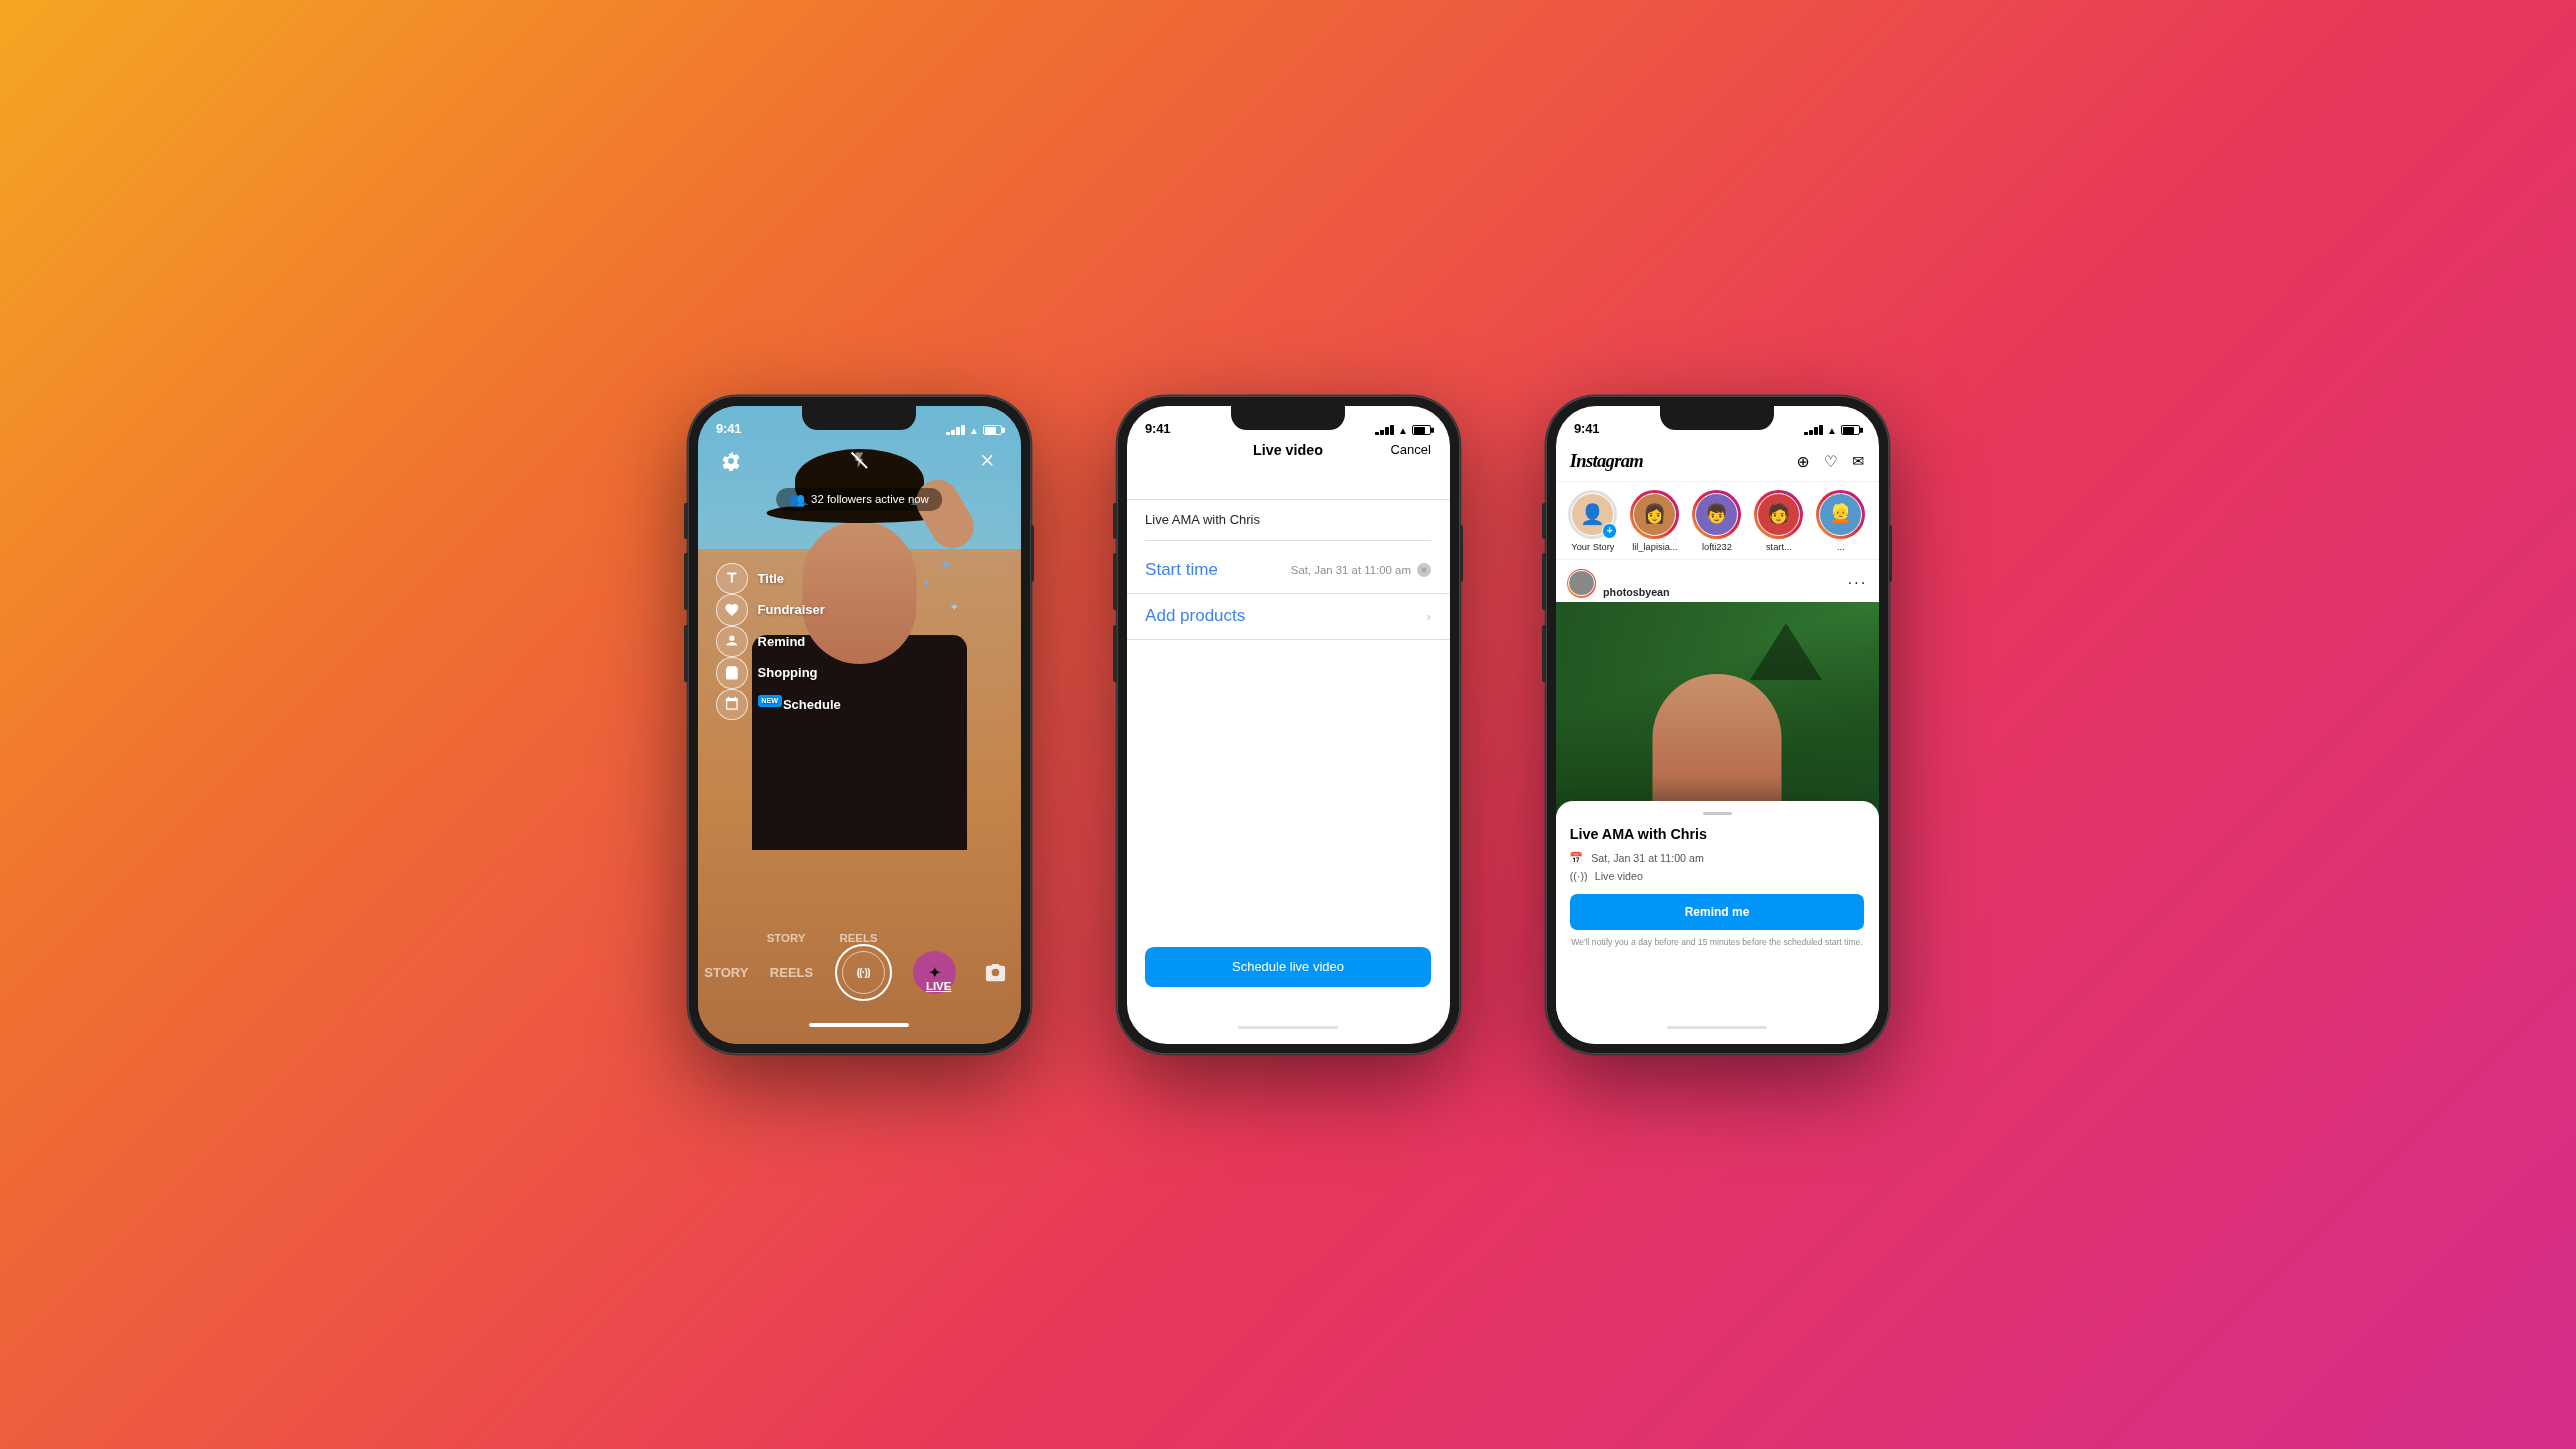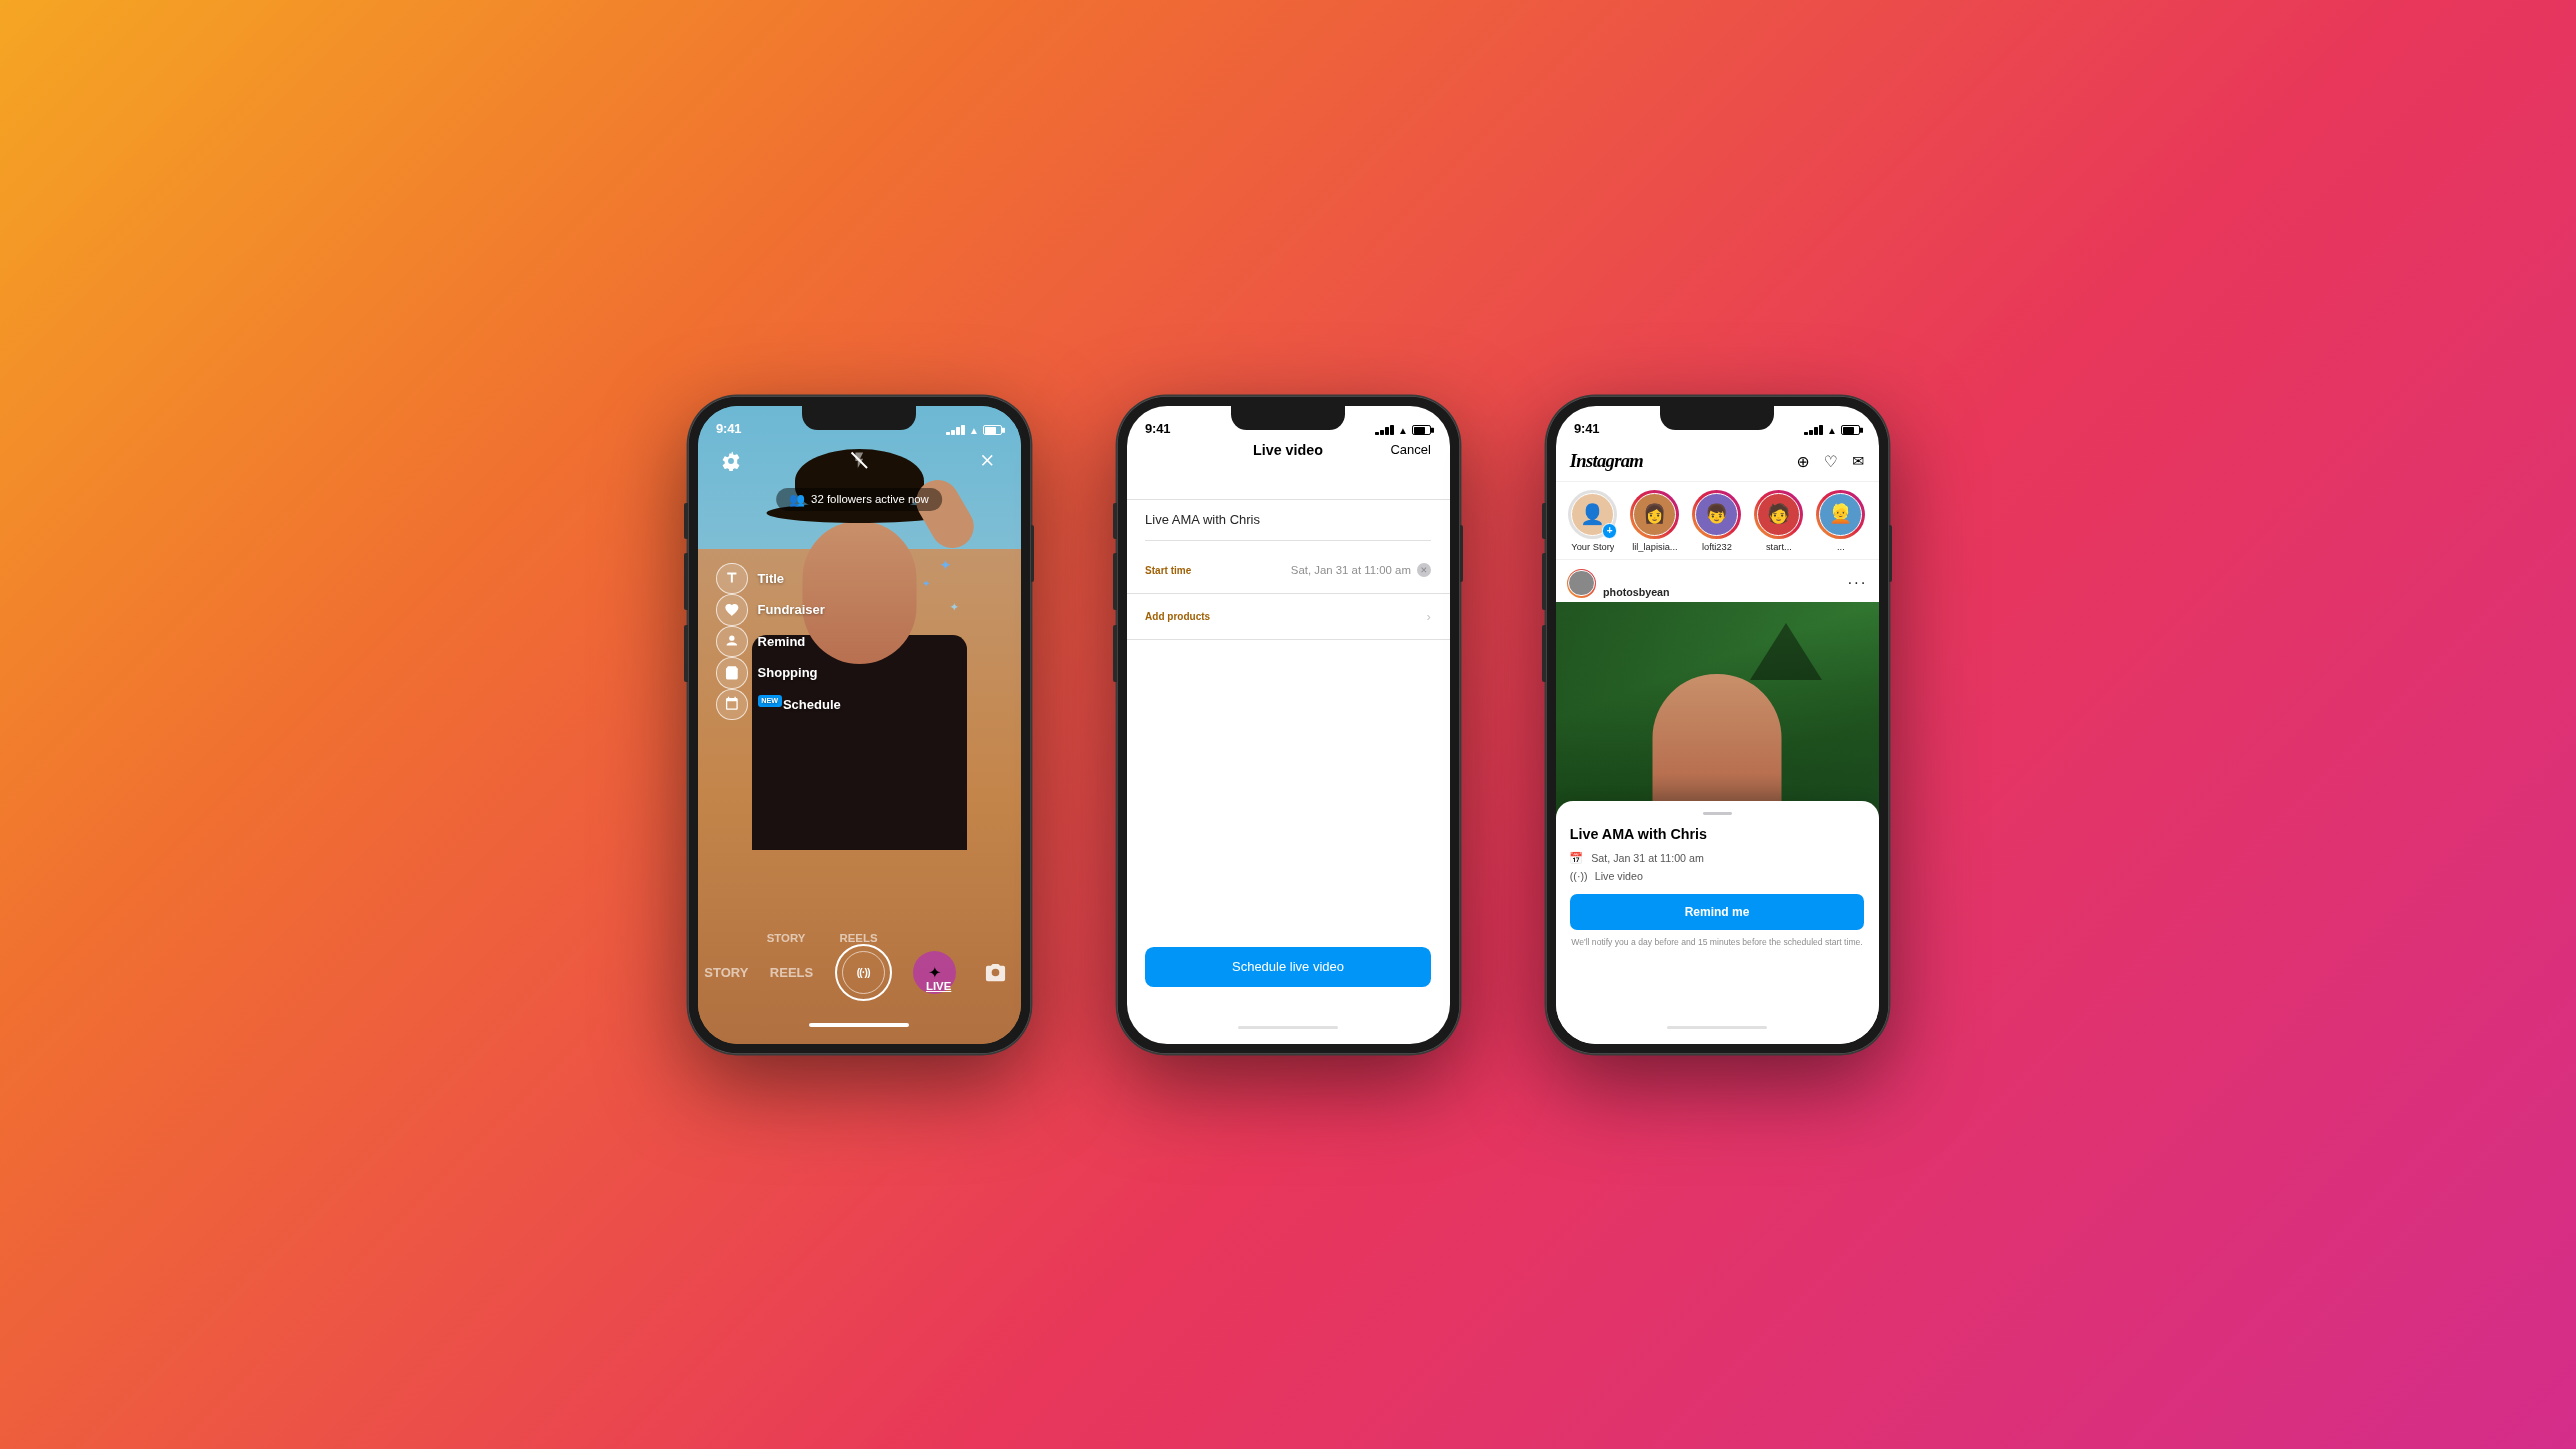--- a/index.html
+++ b/index.html
@@ -320,23 +320,23 @@
       border-bottom: 0.7px solid #e0e0e0;
       min-height: 46px;
     }
     .field-start-row {
       top: 140px;
     }
     .field-products-row {
       top: 186px;
     }
     .field-label {
-      font-size: 10px;
-      color: #a16207;
-      font-weight: 700;
+      font-size: 17px;
+      color: #3b82f6;
+      font-weight: 400;
     }
     .field-value {
       font-size: 11.4px;
       color: #8e8e8e;
       display: flex;
       align-items: center;
       gap: 5.7px;
     }
     .chevron-right {
       color: #c7c7cc;

